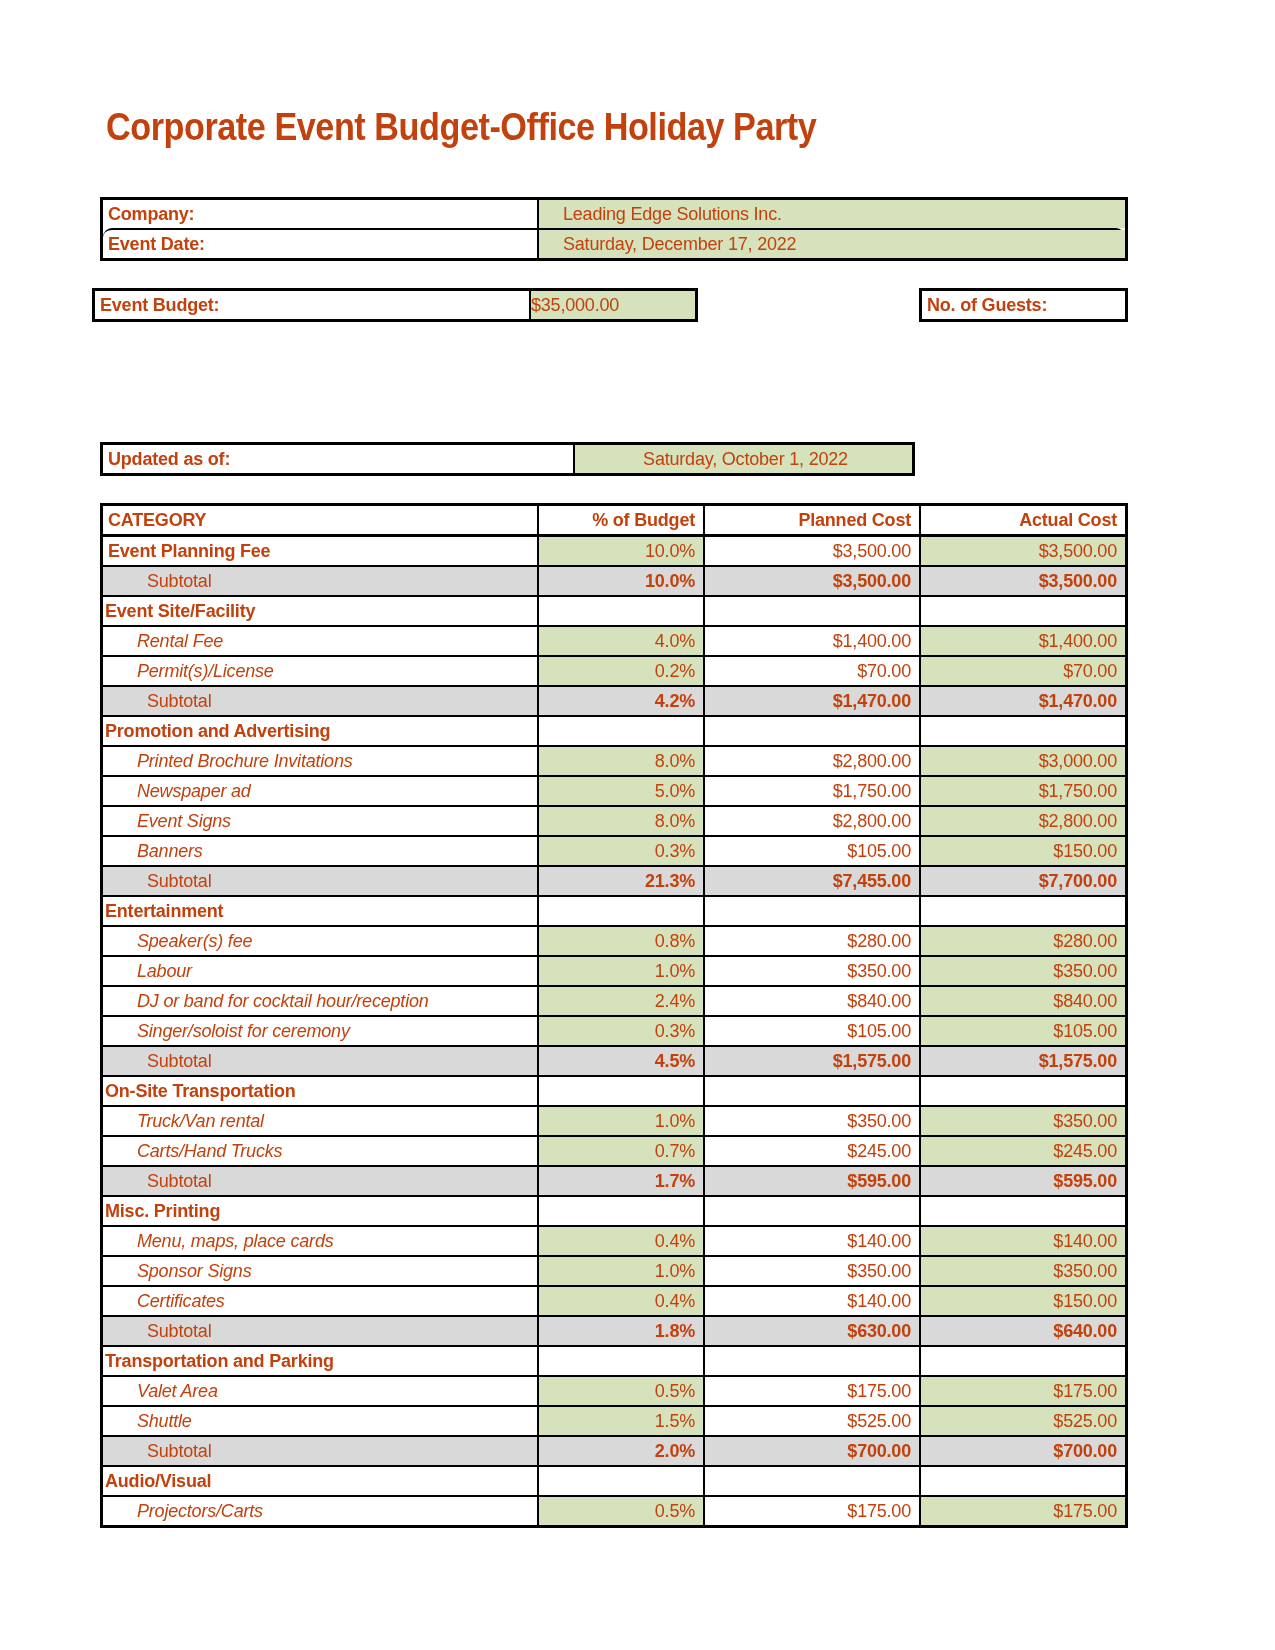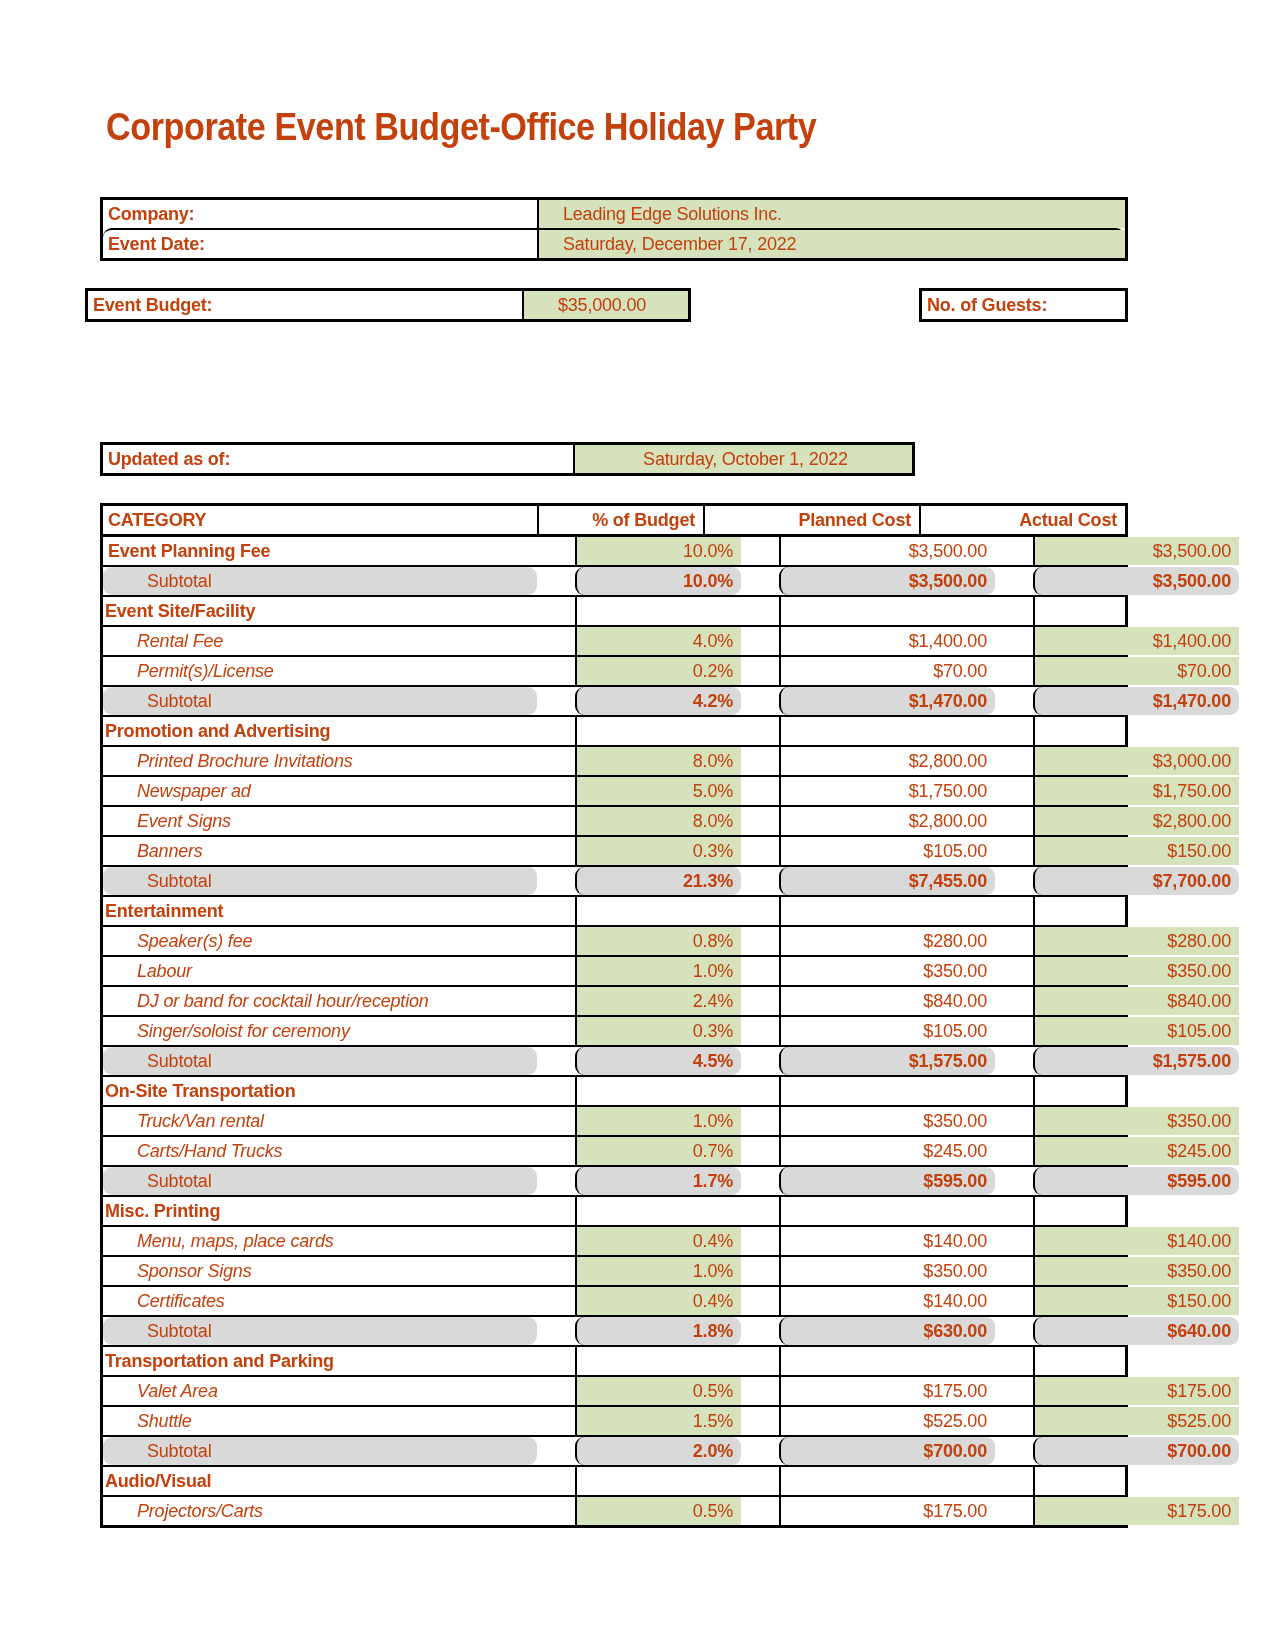--- a/index.html
+++ b/index.html
@@ -49,23 +49,23 @@
   .cell { overflow: hidden; height: 28px; box-sizing: border-box; }
   .lab { font-weight: 700; padding-left: 5px; }
   .val { border-left: 2px solid var(--bborder); padding-left: 24px; }
   .green { background: var(--green); }
 
   
   .info-table { left: 100px; top: 197px; }
   .info-table .grow { grid-template-columns: 434px 588px; }
 
   
-  .budget-box { left: 85px; top: 288px; }
+  .budget-box { left: 92px; top: 288px; }
   .budget-box .grow { grid-template-columns: 434px 166px; }
-  .budget-box .val { text-align: center; padding-left: 0; padding-right: 8px; }
+  .budget-box .val { text-align: left; padding-left: 0; padding-right: 8px; }
 
   
   .guests-box { left: 919px; top: 288px; }
   .guests-box .grow { grid-template-columns: 203px; }
 
   
   .updated-box { left: 100px; top: 442px; }
   .updated-box .grow { grid-template-columns: 434px 375px; }
   .updated-box .val { text-align: center; padding-left: 4px; margin-left: 36px; }
 
@@ -73,40 +73,40 @@
   .budget-table { left: 100px; top: 503px; width: 1022px; }
   .trow {
     display: grid;
     grid-template-columns: 434px 166px 216px 206px;
     height: 28px;
     line-height: 28px;
     font-size: 18px;
     letter-spacing: -0.2px;
     white-space: nowrap;
   }
-  .trow + .trow, .trows .trow:first-child { border-top: 2px solid var(--bborder); gap: 38px; }
+  .trow + .trow, .trows .trow:first-child { border-top: 2px solid var(--bborder); }
   .row-header { border-top: none !important; }
   .row-header + .trows .trow:first-child { border-top: 3px solid var(--bborder); }
 
   .c-cat  { padding-left: 5px; }
   .c-pct, .c-planned, .c-actual {
     border-left: 2px solid var(--bborder);
     text-align: right;
     padding-right: 8px;
     box-sizing: border-box;
   }
   .row-header .cell { font-weight: 700; background: #fff; }
 
   .row-item .c-cat { font-style: italic; padding-left: 34px; }
   .row-item.cat-bold .c-cat { font-style: normal; font-weight: 700; padding-left: 5px; }
   .row-item .c-pct, .row-item .c-actual { background: var(--green); }
 
   .row-section .c-cat { font-weight: 700; padding-left: 2px; }
 
-  .row-subtotal .cell { background: var(--gray); border-radius: 9px; }
+  .row-subtotal .cell { background: var(--gray); }
   .row-subtotal .c-cat { padding-left: 44px; }
   .row-subtotal .c-pct, .row-subtotal .c-planned, .row-subtotal .c-actual { font-weight: 700; }
 </style>
 </head>
 <body>
 
 <div class="page">
 
   <h1 class="title">Corporate Event Budget-Office Holiday Party</h1>
 

